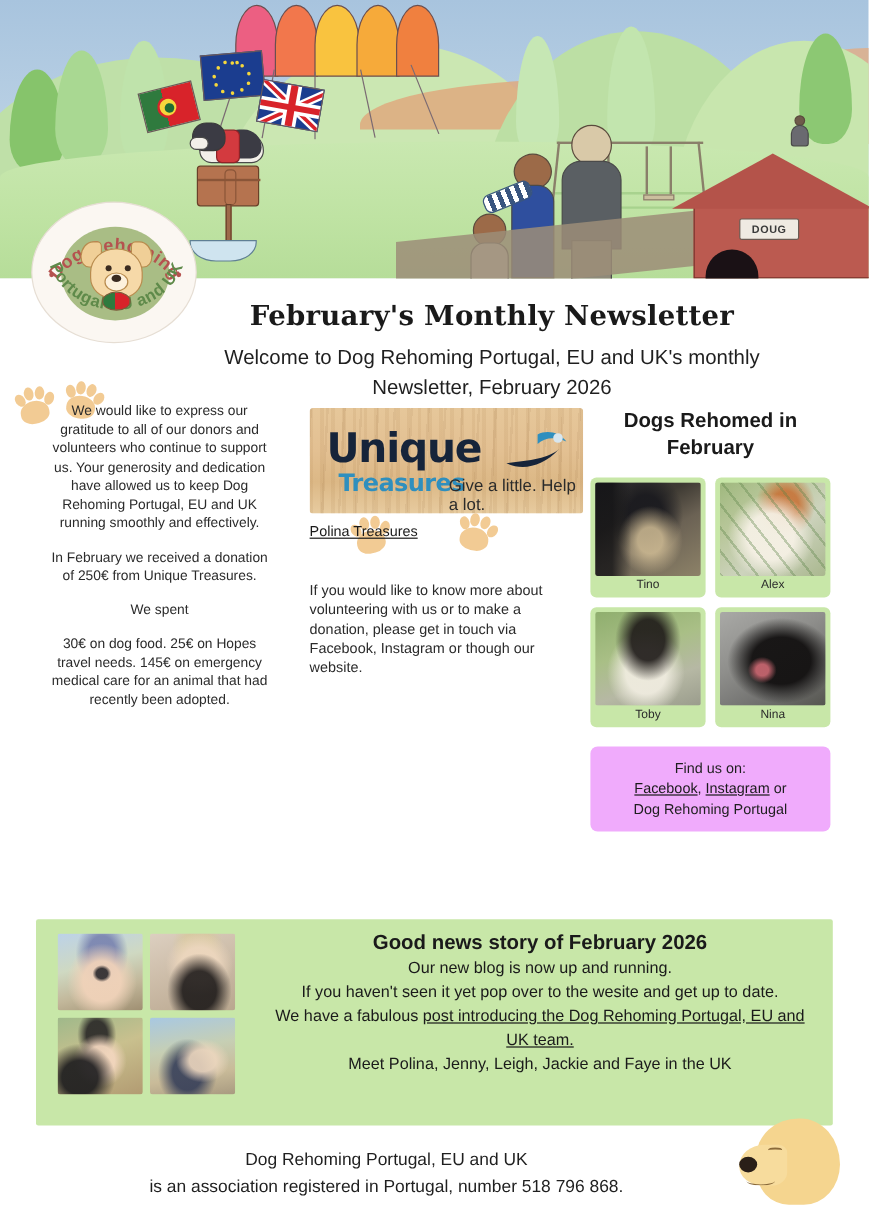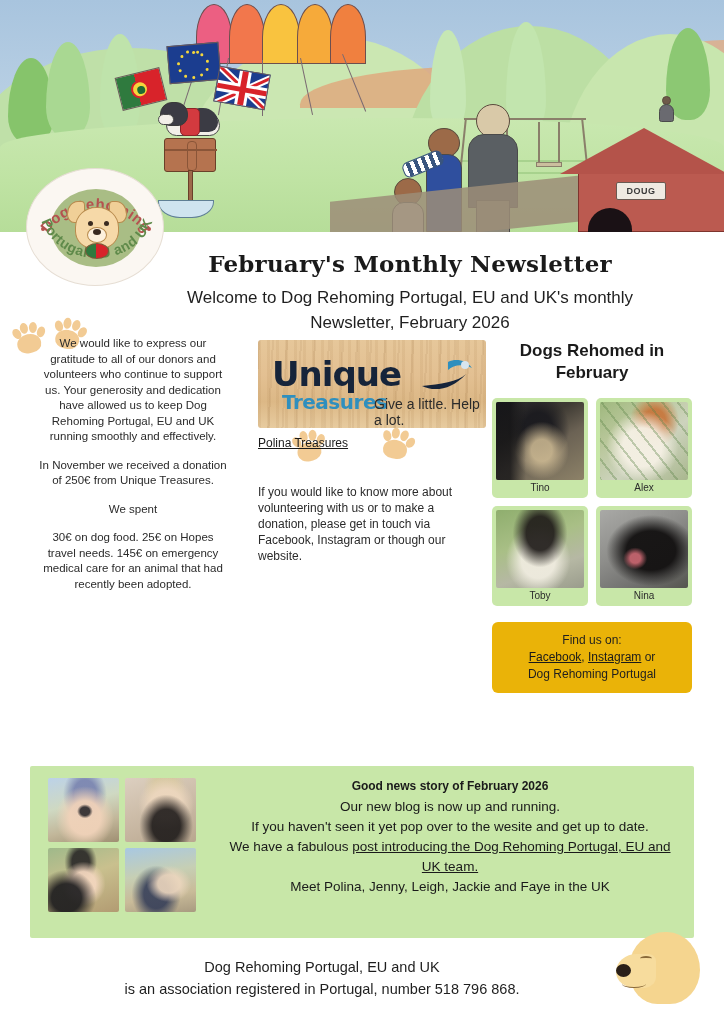--- a/index.html
+++ b/index.html
@@ -201,32 +201,32 @@
   .mid-text { margin-top:14px; font-size:12px; line-height:16px; color:#2b2b2b; }
   .link { color:#1a1a1a; text-decoration:underline; }
 
   .right-title { text-align:center; font-size:17px; font-weight:bold; line-height:22px;
                  color:#1a1a1a; }
   .dog-grid { display:grid; grid-template-columns: 1fr 1fr; gap:8px; margin-top:14px; }
   .dog-card { background:#c8e7a8; border-radius:5px; padding:4px 4px 2px 4px; }
   .dog-photo { width:100%; height:78px; border-radius:2px; position:relative; overflow:hidden; }
   .dog-name { text-align:center; font-size:10px; line-height:16px; color:#2b2b2b; }
 
-  .findus { margin-top:16px; background:#eab308; border-radius:6px; padding:10px 8px;
+  .findus { margin-top:16px; background:#f0abfc; border-radius:6px; padding:10px 8px;
             text-align:center; font-size:12px; line-height:17px; color:#1f1f1f; }
 
   
   .goodnews { position:absolute; left:30px; top:766px; width:664px; height:172px;
               background:#c8e7a8; border-radius:2px; }
   .gn-photos { position:absolute; left:18px; top:12px; width:148px;
                display:grid; grid-template-columns:1fr 1fr; gap:6px; }
   .gn-photo { width:100%; height:64px; border-radius:2px; position:relative; overflow:hidden; }
   .gn-text { position:absolute; left:190px; top:10px; width:460px; text-align:center;
              font-size:13.5px; line-height:20px; color:#1a1a1a; }
-  .gn-head { font-weight:bold; font-size:12px; margin-bottom:1px; }
+  .gn-head { font-weight:bold; font-size:17px; margin-bottom:1px; }
 
   
   .gold-dog { position:absolute; left:616px; top:920px; width:102px; height:96px; }
   .gd-head { position:absolute; left:14px; top:12px; width:70px; height:72px;
              background:#f5d58f; border-radius:52% 48% 44% 40%/46% 54% 48% 42%; }
   .gd-muzzle{position:absolute; left:0px; top:34px; width:40px; height:34px;
              background:#f7dc9d; border-radius:54% 20% 34% 50%; }
   .gd-ear  { position:absolute; left:46px; top:18px; width:26px; height:44px;
              background:#f0cb84; border-radius:46% 50% 50% 50%; transform:rotate(12deg); }
   .gd-nose { position:absolute; left:0px; top:44px; width:15px; height:13px;
@@ -402,21 +402,21 @@
   <div class="paw" style="left:52px;top:318px;transform:rotate(8deg);">
     <div class="toe" style="left:2px;top:4px;transform:rotate(-24deg);"></div>
     <div class="toe" style="left:10px;top:0px;"></div>
     <div class="toe" style="left:19px;top:1px;transform:rotate(14deg);"></div>
     <div class="toe" style="left:26px;top:7px;transform:rotate(30deg);"></div>
     <div class="pad"></div>
   </div>
 
   <div class="col-left">
     <div class="para">We would like to express our gratitude to all of our donors and volunteers who continue to support us. Your generosity and dedication have allowed us to keep Dog Rehoming Portugal, EU and UK running smoothly and effectively.</div>
-    <div class="para">In November we received a donation of 250€ from Unique Treasures.</div>
+    <div class="para">In February we received a donation of 250€ from Unique Treasures.</div>
     <div class="para">We spent</div>
     <div class="para">30€ on dog food. 25€ on Hopes travel needs. 145€ on emergency medical care for an animal that had recently been adopted.</div>
   </div>
 
   <div class="col-mid">
     <div class="ut-logo">
       <div class="ut-unique">Unique</div>
       <svg class="ut-swoosh" viewBox="0 0 58 40">
         <path d="M4,30 C16,36 34,34 48,18 C40,26 22,28 4,30 Z" fill="#16243a"></path>
         <path d="M30,6 C38,2 48,4 54,12 C46,8 36,8 30,14 Z" fill="#2f8fbe"></path>

